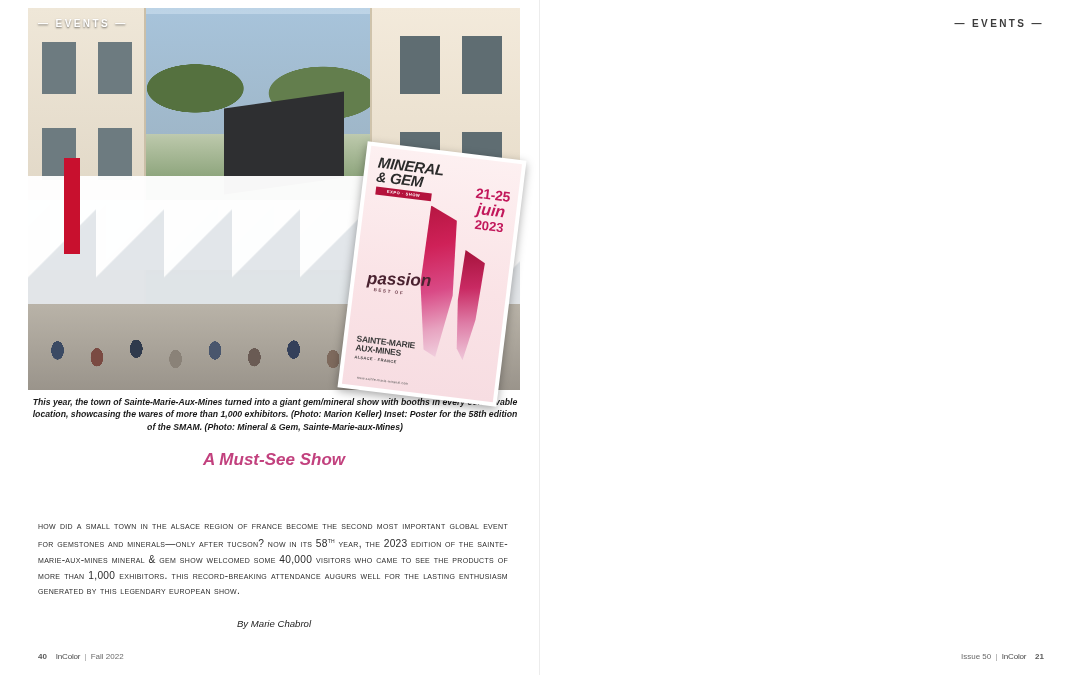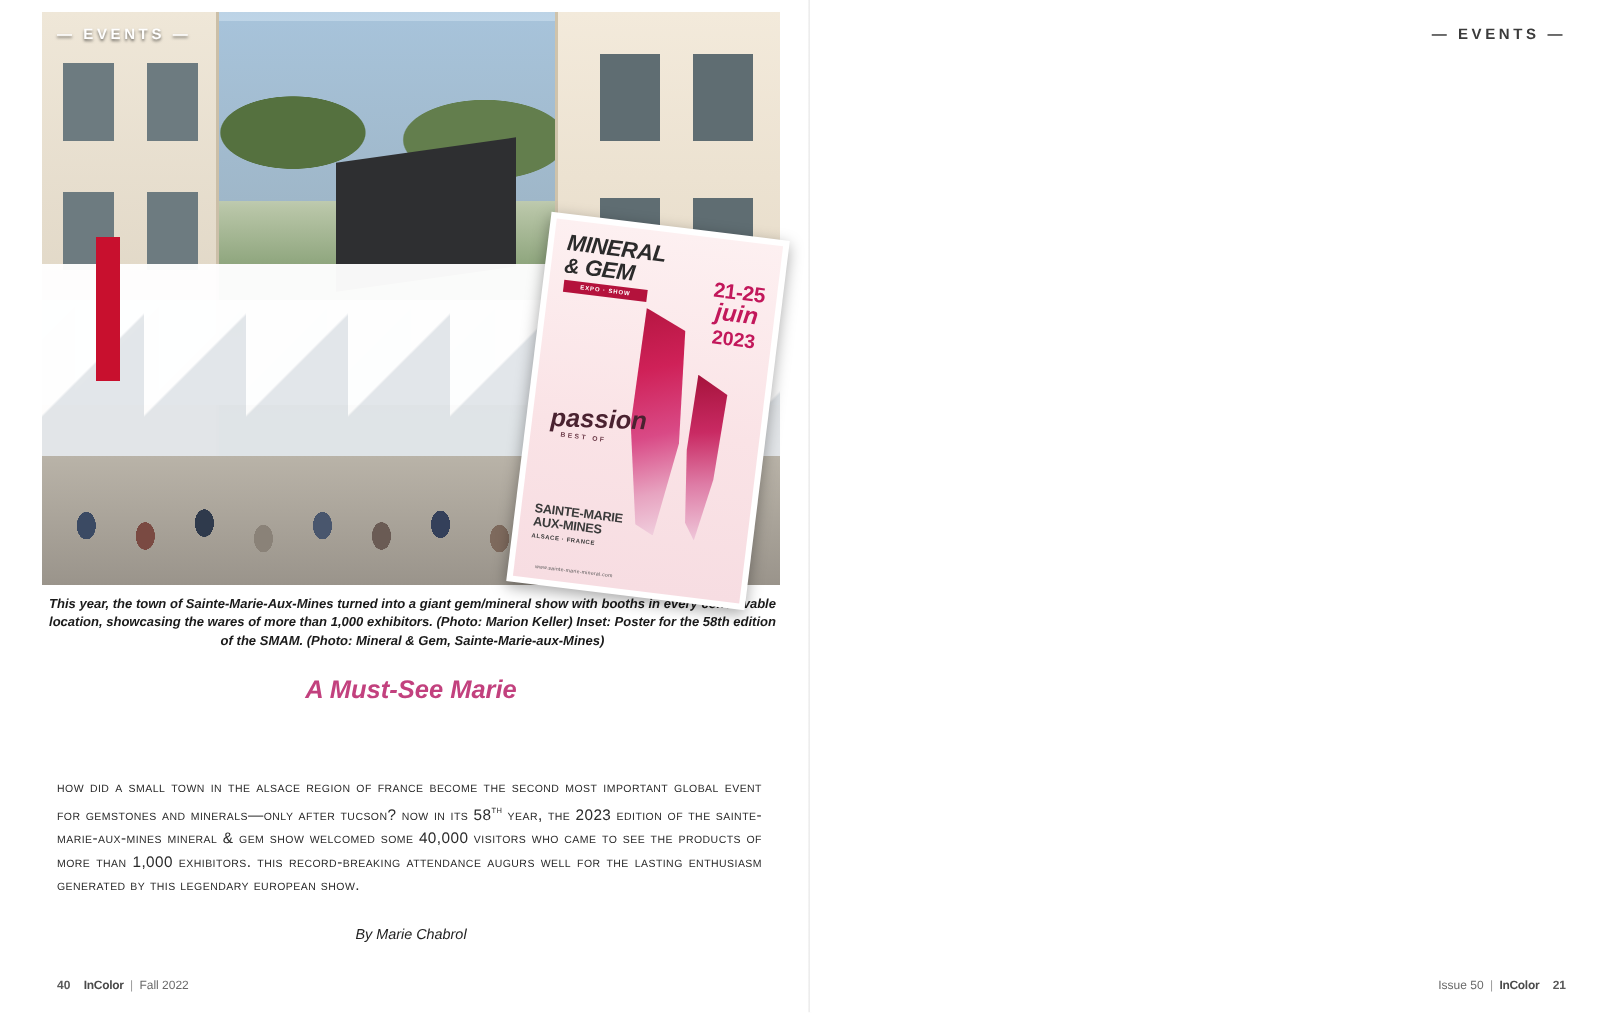--- a/index.html
+++ b/index.html
@@ -183,21 +183,21 @@
   .byline {
     position:absolute; left:28px; top:618px; width:492px; text-align:center;
     font-size:9.6px; font-style:italic; font-weight:400; color:#222;
   }
 
   
   .footer { position:absolute; bottom:14px; font-size:8px; color:#6a6a6a; }
   .footer-left { left:38px; }
   .footer-right { right:36px; }
   .footer .pg { font-weight:700; color:#5a5a5a; }
-  .footer .logo { font-weight:700; color:#4a4a4a; letter-spacing:-.2px; }
+  .footer .logo { font-weight:400; color:#4a4a4a; letter-spacing:-.2px; }
   .footer .sep { color:#9a9a9a; margin:0 2px; }
 </style>
 </head>
 <body>
 
 <div class="spread">
 
   <div class="page-left">
 
     <div class="hero">
@@ -239,21 +239,21 @@
           <div class="p-t1">AUX-MINES</div>
           <div class="p-t2">ALSACE · FRANCE</div>
         </div>
         <div class="p-url">www.sainte-marie-mineral.com</div>
       </div>
     </div>
 
     <div class="caption cap-hero">This year, the town of Sainte-Marie-Aux-Mines turned into a giant gem/mineral show with booths in every conceivable location, showcasing the wares of more than 1,000 exhibitors. (Photo: Marion Keller) Inset: Poster for the 58th edition of the SMAM. (Photo: Mineral &amp; Gem, Sainte-Marie-aux-Mines)</div>
 
     <div class="headline">
-      <h2>A Must-See Marie</h2>
+      <h2>A Must-See Show</h2>
     </div>
 
     <div class="intro">
       <span>How did a small town in the Alsace region of France become the second most important global event for gemstones and minerals—only after Tucson? Now in its 58</span><sup>th</sup><span> year, the 2023 edition of the Sainte-Marie-aux-Mines Mineral &amp; Gem Show welcomed some 40,000 visitors who came to see the products of more than 1,000 exhibitors. This record-breaking attendance augurs well for the lasting enthusiasm generated by this legendary European show.</span>
     </div>
 
     <div class="byline">By Marie Chabrol</div>
 
     <div class="footer footer-left">
       <span class="pg">40</span>

